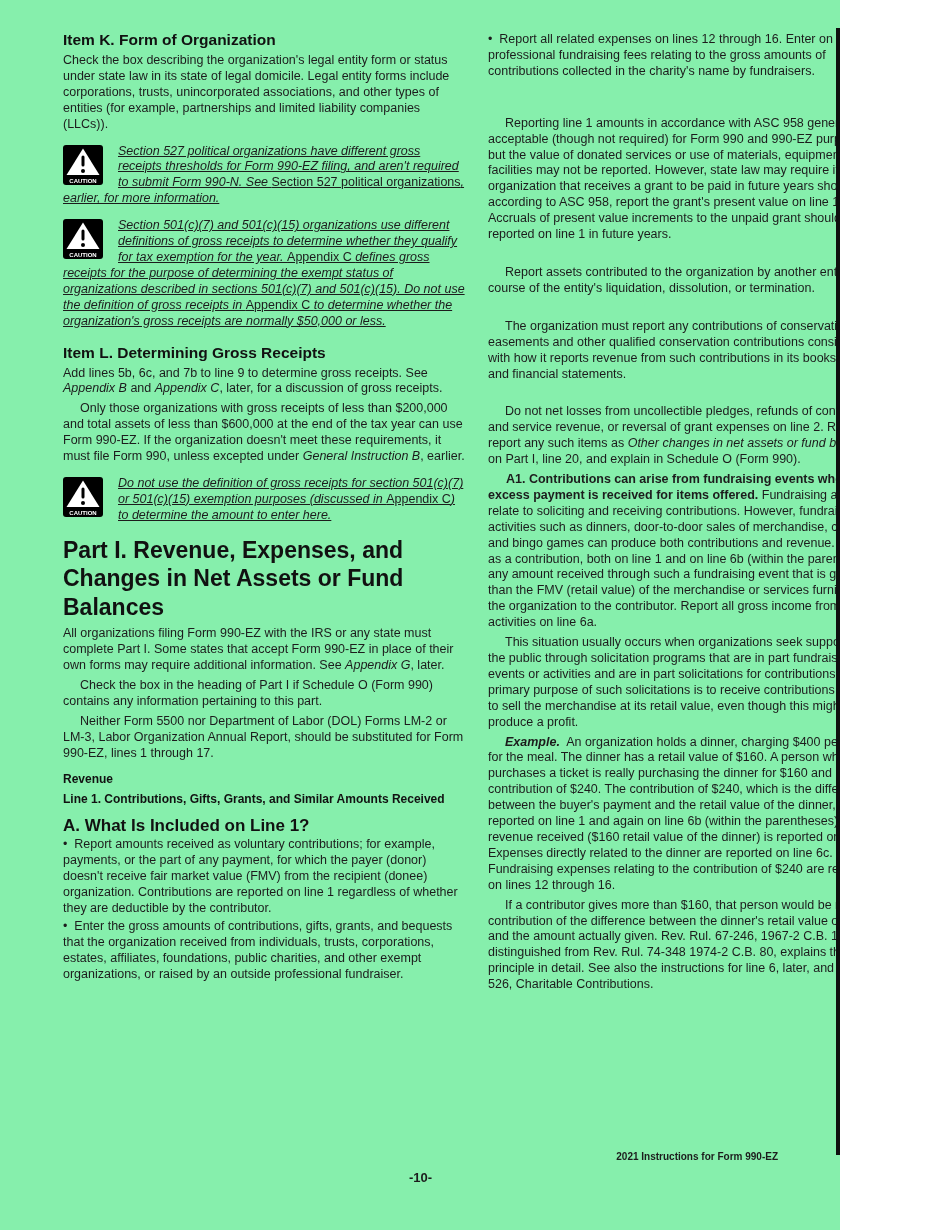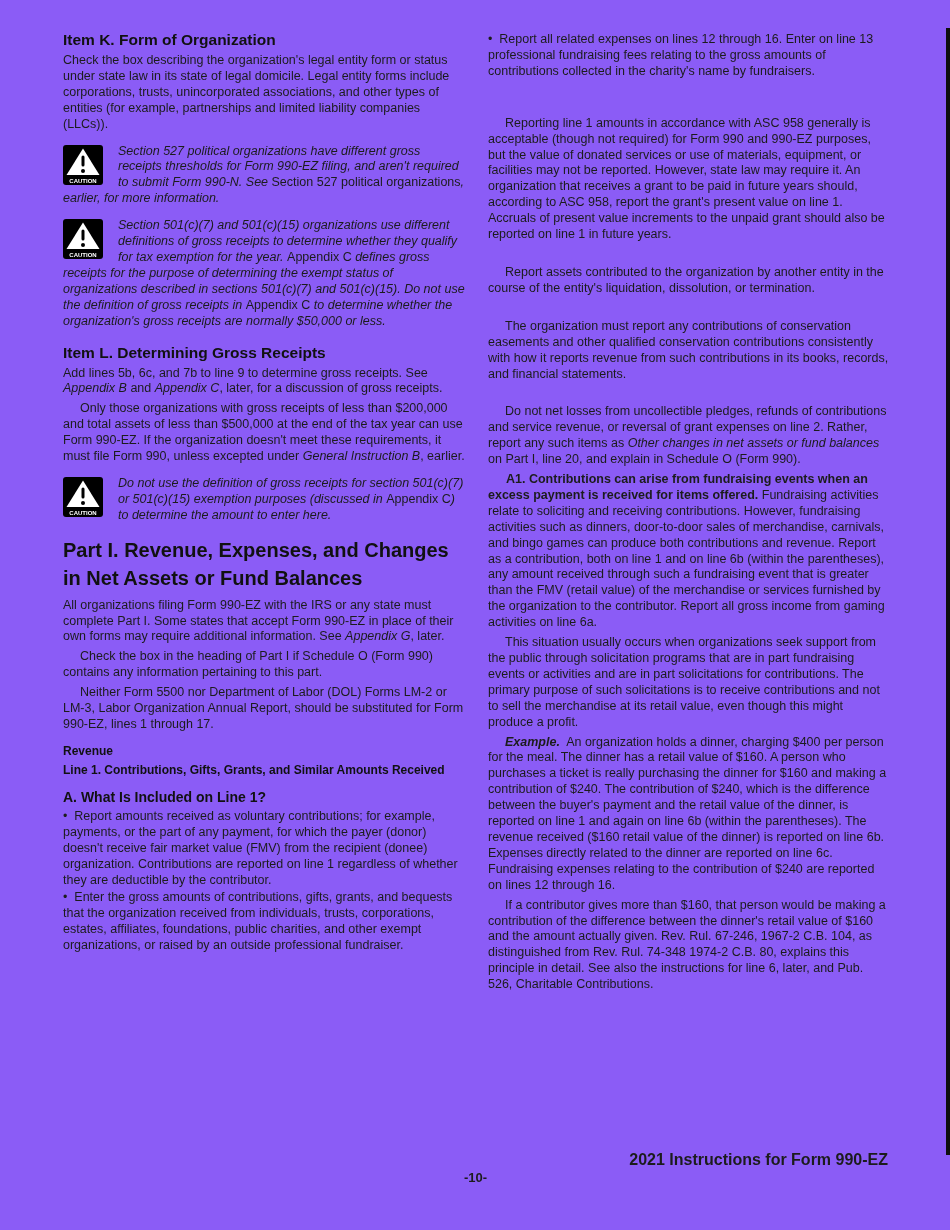--- a/index.html
+++ b/index.html
@@ -2,52 +2,52 @@
 <html><head>
 <meta charset="utf-8">
 <style>
   * { margin:0; padding:0; box-sizing:border-box; }
   html,body { background:#fff; }
   body {
     width:950px; height:1230px;
     font-family:"Liberation Sans","DejaVu Sans",sans-serif;
     color:#1c1c1c;
   }
-  .page { position:relative; width:950px; height:1230px; overflow:hidden; background:#8b5cf6; }
+  .page { position:relative; width:840px; height:1230px; overflow:hidden; background:#86efac; }
   .columns { display:flex; gap:23px; padding:30px 61px 0 63px; }
   .col { width:402px; flex:0 0 402px; }
 
   .para { font-size:12.5px; line-height:15.9px; margin-top:4px; }
   .indent { text-indent:17px; }
   .indent-sm { text-indent:10px; }
   .bullet { margin-top:2px; }
   .bullet::before { content:"\2022\00a0\00a0"; }
 
-  h1.part { font-size:20px; line-height:28.5px; font-weight:bold; margin:12px 0 5px; color:#111; }
+  h1.part { font-size:23px; line-height:28.5px; font-weight:bold; margin:12px 0 5px; color:#111; }
   h2.item { font-size:15.5px; line-height:19px; font-weight:bold; margin:13px 0 4px; color:#111; }
   h2.first { margin-top:0; }
   h3.sub { font-size:12px; line-height:17.5px; font-weight:bold; margin:10px 0 0; color:#111; }
   h3.tight { margin-top:2px; }
-  h4.minor { font-size:14px; line-height:17px; font-weight:bold; margin:9px 0 3px; color:#111; }
+  h4.minor { font-size:17px; line-height:17px; font-weight:bold; margin:9px 0 3px; color:#111; }
 
-  .caution { margin:11px 0 10px; }
+  .caution { margin:11px 0 10px;text-decoration:underline; }
   .caution-icon { float:left; width:40px; height:40px; margin:1px 15px 2px 0; }
   .caution-icon svg { display:block; width:40px; height:40px; }
 
   .run-r { font-style:normal; font-weight:normal; }
   .run-i { font-style:italic; font-weight:normal; }
   .run-b { font-style:normal; font-weight:bold;margin-left:8px; }
   .run-bi { font-style:italic; font-weight:bold; }
 
   .gap-lg { margin-top:36px; }
   .gap-md { margin-top:22px; }
 
   .footer { position:absolute; top:1151px; left:63px; right:62px; height:20px; }
   .page-num { position:absolute; left:0; right:0; text-align:center; font-size:13px; font-weight:bold;margin-top:19px; }
-  .footer-title { position:absolute; right:0; top:0; font-size:16px; font-weight:bold; }
+  .footer-title { position:absolute; right:0; top:0; font-size:10px; font-weight:bold; }
   .edge-bar { position:absolute; right:0; top:28px; width:4px; height:1127px; background:#0f0f0f; }
 </style>
 </head>
 <body>
 
 <div class="page">
   <div class="columns">
 
     <div class="col">
       <h2 class="item first">Item K. Form of Organization</h2>
@@ -68,21 +68,21 @@
               <rect x="0" y="0" width="40" height="40" rx="3" fill="#000"></rect>
               <path d="M20 3.5 L36.5 30 L3.5 30 Z" fill="#fff"></path>
               <rect x="18.5" y="10.5" width="3" height="11" rx="1.5" fill="#000"></rect>
               <circle cx="20" cy="26" r="2" fill="#000"></circle>
               <text x="20" y="37.5" text-anchor="middle" font-size="6" font-weight="bold" fill="#fff" font-family="Liberation Sans, sans-serif">CAUTION</text>
             </svg>
           </span><span class="run-i">Section 501(c)(7) and 501(c)(15) organizations use different definitions of gross receipts to determine whether they qualify for tax exemption for the year. </span><span class="run-r">Appendix C </span><span class="run-i">defines gross receipts for the purpose of determining the exempt status of organizations described in sections 501(c)(7) and 501(c)(15). Do not use the definition of gross receipts in </span><span class="run-r">Appendix C </span><span class="run-i">to determine whether the organization's gross receipts are normally $50,000 or less.</span></p>
 
       <h2 class="item">Item L. Determining Gross Receipts</h2>
       <p class="para"><span class="run-r">Add lines 5b, 6c, and 7b to line 9 to determine gross receipts. See </span><span class="run-i">Appendix B</span><span class="run-r"> and </span><span class="run-i">Appendix C</span><span class="run-r">, later, for a discussion of gross receipts.</span></p>
-      <p class="para indent"><span class="run-r">Only those organizations with gross receipts of less than $200,000 and total assets of less than $500,000 at the end of the tax year can use Form 990-EZ. If the organization doesn't meet these requirements, it must file Form 990, unless excepted under </span><span class="run-i">General Instruction B</span><span class="run-r">, earlier.</span></p>
+      <p class="para indent"><span class="run-r">Only those organizations with gross receipts of less than $200,000 and total assets of less than $600,000 at the end of the tax year can use Form 990-EZ. If the organization doesn't meet these requirements, it must file Form 990, unless excepted under </span><span class="run-i">General Instruction B</span><span class="run-r">, earlier.</span></p>
 
       <p class="para caution"><span class="caution-icon">
             <svg viewBox="0 0 40 40" xmlns="http://www.w3.org/2000/svg">
               <rect x="0" y="0" width="40" height="40" rx="3" fill="#000"></rect>
               <path d="M20 3.5 L36.5 30 L3.5 30 Z" fill="#fff"></path>
               <rect x="18.5" y="10.5" width="3" height="11" rx="1.5" fill="#000"></rect>
               <circle cx="20" cy="26" r="2" fill="#000"></circle>
               <text x="20" y="37.5" text-anchor="middle" font-size="6" font-weight="bold" fill="#fff" font-family="Liberation Sans, sans-serif">CAUTION</text>
             </svg>
           </span><span class="run-i">Do not use the definition of gross receipts for section 501(c)(7) or 501(c)(15) exemption purposes (discussed in </span><span class="run-r">Appendix C</span><span class="run-i">) to determine the amount to enter here.</span></p>

